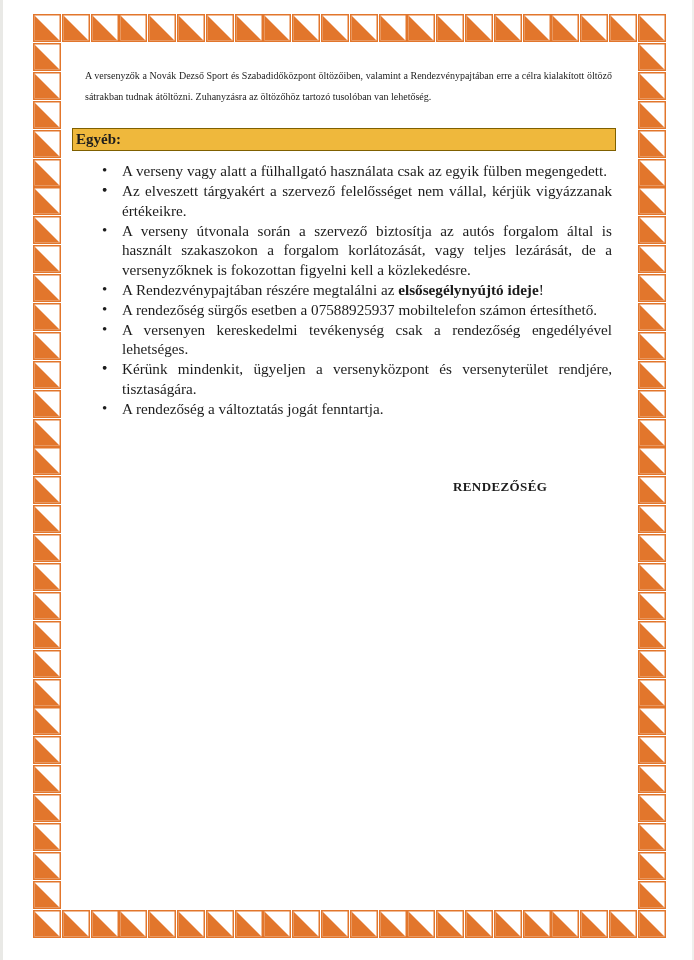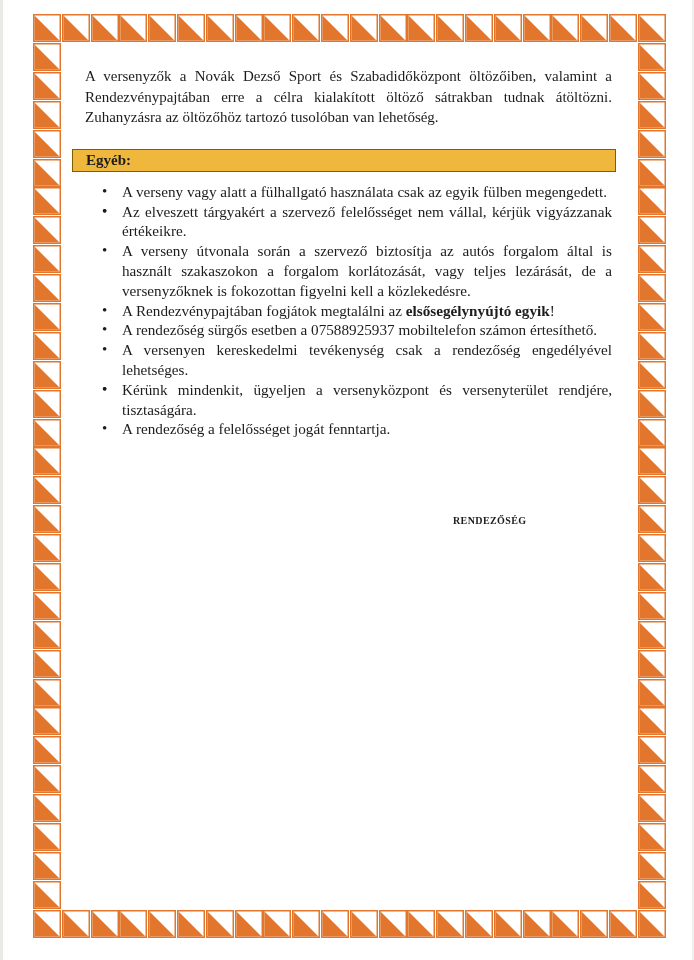--- a/index.html
+++ b/index.html
@@ -34,46 +34,46 @@
   .b-col.left{left:0;}
   .b-col.right{right:0;}
   .b-row svg,.b-col svg{display:block;}
 
   
   .content{
     position:absolute;left:85px;top:61px;width:527px;
   }
   .intro{
     margin:0;padding-top:5px;
-    font-size:15px;line-height:20.6px;
+    font-size:10px;line-height:20.6px;
     text-align:justify;
   }
   .section-bar{
     margin-top:21px;margin-left:-13px;
     width:542px;height:21px;
     background:#efb83c;border:1px solid #7f6000;
     display:flex;align-items:center;
   }
   .section-bar span{
-    font-weight:bold;font-size:15px;padding-left:13px;
+    font-weight:bold;font-size:15px;padding-left:3px;
   }
   ul.rules{
     list-style:none;margin:10px 0 0 0;padding:0;
     font-size:15.2px;line-height:19.8px;
   }
   ul.rules li{
     position:relative;padding-left:37px;text-align:justify;
   }
   ul.rules .dot{
     position:absolute;left:17px;top:0;
     font-size:15px;
   }
   .signature{
-    margin-top:76px;margin-left:368px;
-    font-weight:700;font-size:10px;letter-spacing:0.4px;
+    margin-top:60px;margin-left:368px;
+    font-weight:700;font-size:13px;letter-spacing:0.4px;
   }
 </style>
 </head>
 <body style="background: rgb(255, 255, 255); color: rgb(28, 28, 28);">
 
 <div>
   <div class="photo-edge"></div>
   <div class="photo-edge right"></div>
 
   <div class="frame">
@@ -508,23 +508,23 @@
 
     <div class="section-bar" style="background: rgb(239, 184, 60); border-color: rgb(127, 96, 0);">
       <span>Egyéb:</span>
     </div>
 
     <ul class="rules" id="rules-list">
         <li><span class="dot">•</span><span>A verseny vagy alatt a fülhallgató használata csak az egyik fülben megengedett.</span></li>
         <li><span class="dot">•</span></li>
         <li><span class="dot">•</span><span>Az elveszett tárgyakért a szervező felelősséget nem vállal, kérjük vigyázzanak értékeikre.</span></li>
         <li><span class="dot">•</span><span>A verseny útvonala során a szervező biztosítja az autós forgalom által is használt szakaszokon a forgalom korlátozását, vagy teljes lezárását, de a versenyzőknek is fokozottan figyelni kell a közlekedésre.</span></li>
-        <li><span class="dot">•</span><span>A Rendezvénypajtában fogjátok megtalálni az </span><b>elsősegélynyújtó egyik</b><span>!</span></li>
+        <li><span class="dot">•</span><span>A Rendezvénypajtában részére megtalálni az </span><b>elsősegélynyújtó ideje</b><span>!</span></li>
         <li><span class="dot">•</span><span>A rendezőség sürgős esetben a 07588925937 mobiltelefon számon értesíthető.</span></li>
         <li><span class="dot">•</span><span>A versenyen kereskedelmi tevékenység csak a rendezőség engedélyével lehetséges.</span></li>
         <li><span class="dot">•</span></li>
         <li><span class="dot">•</span><span>Kérünk mindenkit, ügyeljen a versenyközpont és versenyterület rendjére, tisztaságára.</span></li>
-        <li><span class="dot">•</span><span>A rendezőség a felelősséget jogát fenntartja.</span></li>
+        <li><span class="dot">•</span><span>A rendezőség a változtatás jogát fenntartja.</span></li>
       </ul>
 
     <div class="signature">RENDEZŐSÉG</div>
   </div>
 </div>
 
 </body></html>

